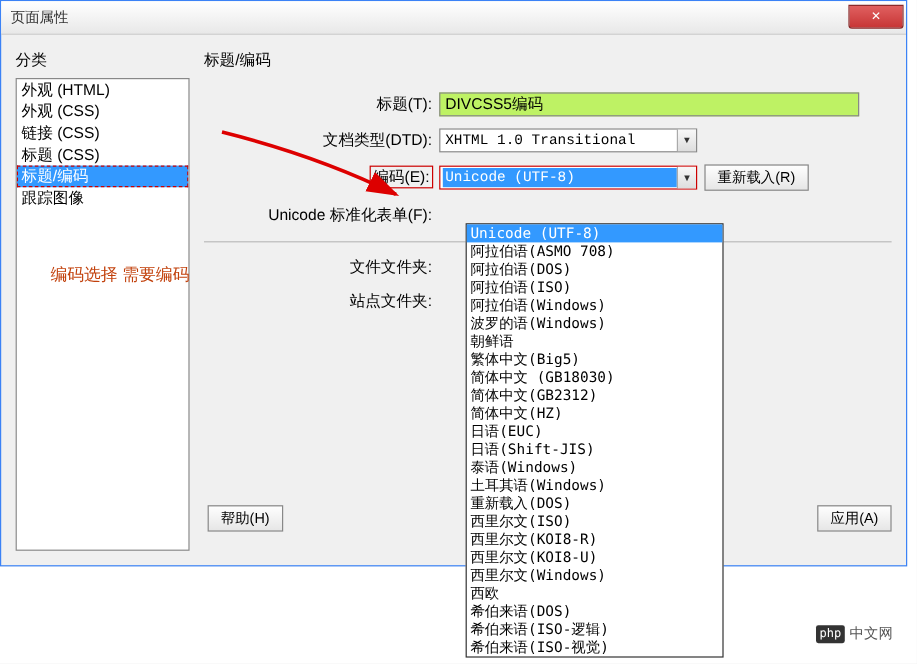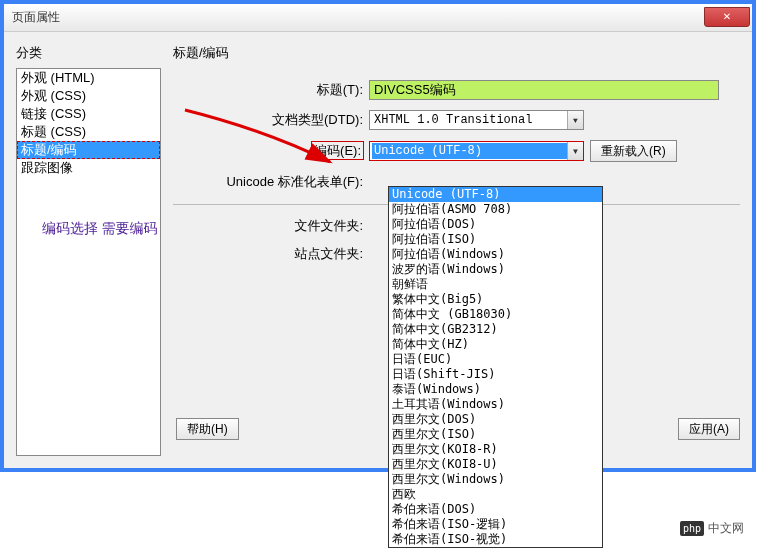--- a/index.html
+++ b/index.html
@@ -10,21 +10,21 @@
       width: 764px;
       height: 553px;
       position: relative;
       overflow: hidden;
     }
     .window {
       position: absolute;
       top: 0; left: 0;
       width: 756px;
       height: 472px;
-      border: 4px solid #3b82f6;
+      border: 1px solid #3b82f6;
       background: #f0f0f0;
     }
     .titlebar {
       height: 28px;
       background: linear-gradient(to bottom, #ffffff, #e8e8e8);
       border-bottom: 1px solid #ccc;
       display: flex;
       align-items: center;
       justify-content: space-between;
       padding-left: 8px;
@@ -181,25 +181,24 @@
       line-height: 15px;
       cursor: pointer;
       white-space: nowrap;
     }
     .dropdown-item.highlight {
       background: #3399ff;
       color: #fff;
     }
     .annotation {
       position: absolute;
-      color: #4c1d95;
+      color: #c2410c;
       font-size: 14px;
       top: 220px;
       left: 42px;
-      font-family: Liberation Serif, serif;
     }
     .arrow-svg {
       position: absolute;
       top: 100px;
       left: 175px;
       width: 180px;
       height: 80px;
       pointer-events: none;
     }
     .bottom-bar {
@@ -335,21 +334,21 @@
   <div class="dropdown-item">波罗的语(Windows)</div>
   <div class="dropdown-item">朝鲜语</div>
   <div class="dropdown-item">繁体中文(Big5)</div>
   <div class="dropdown-item">简体中文 (GB18030)</div>
   <div class="dropdown-item">简体中文(GB2312)</div>
   <div class="dropdown-item">简体中文(HZ)</div>
   <div class="dropdown-item">日语(EUC)</div>
   <div class="dropdown-item">日语(Shift-JIS)</div>
   <div class="dropdown-item">泰语(Windows)</div>
   <div class="dropdown-item">土耳其语(Windows)</div>
-  <div class="dropdown-item">西里尔文(DOS)</div>
+  <div class="dropdown-item">重新载入(DOS)</div>
   <div class="dropdown-item">西里尔文(ISO)</div>
   <div class="dropdown-item">西里尔文(KOI8-R)</div>
   <div class="dropdown-item">西里尔文(KOI8-U)</div>
   <div class="dropdown-item">西里尔文(Windows)</div>
   <div class="dropdown-item">西欧</div>
   <div class="dropdown-item">希伯来语(DOS)</div>
   <div class="dropdown-item">希伯来语(ISO-逻辑)</div>
   <div class="dropdown-item">希伯来语(ISO-视觉)</div>
 </div>
 

